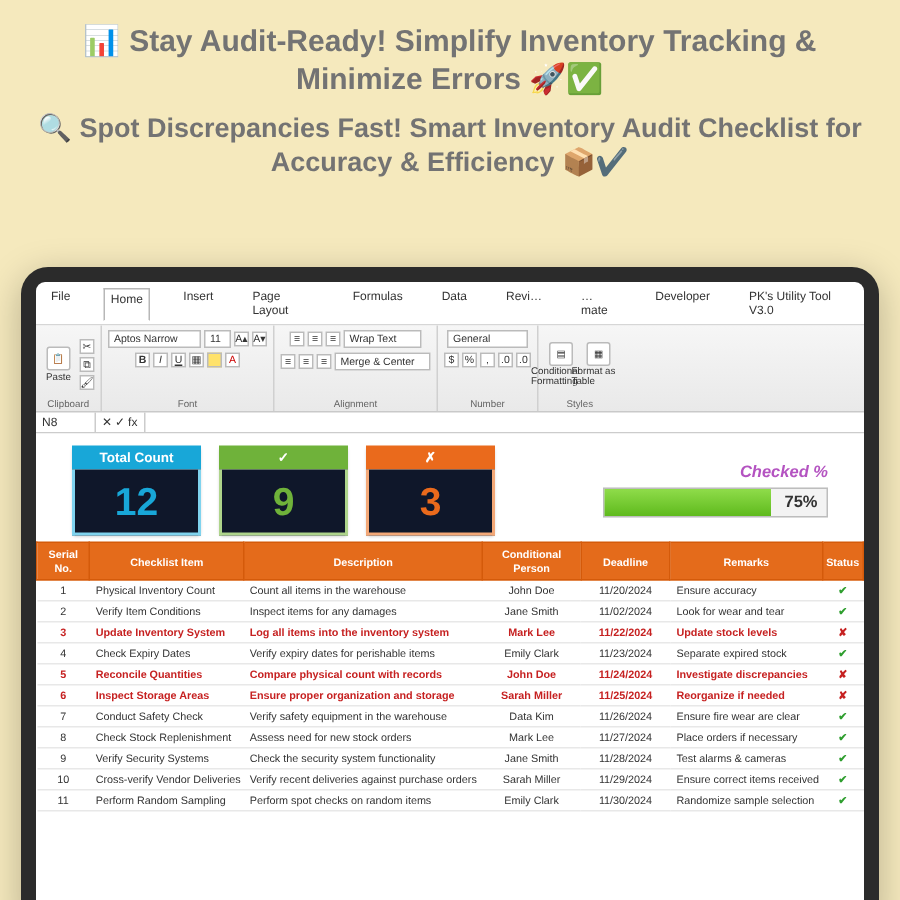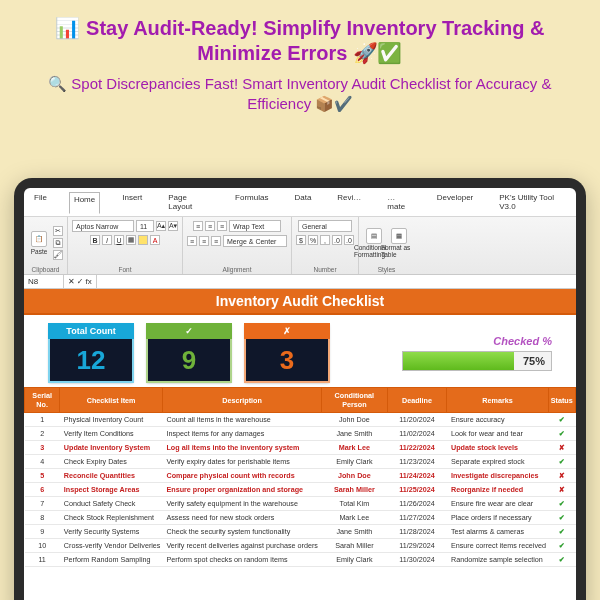--- a/index.html
+++ b/index.html
@@ -6,24 +6,24 @@
   body {
     width: 600px; height: 600px;
     background: #f5e9bd;
     font-family: -apple-system, "Segoe UI", Arial, sans-serif;
     overflow: hidden;
     position: relative;
   }
   .hero {
     text-align: center;
     padding: 16px 20px 8px;
-    color: #a21caf;
+    color: #737373;
   }
   .hero h1 { font-size: 20px; font-weight: 800; line-height: 1.25; }
-  .hero h2 { font-size: 15px; font-weight: 400; margin-top: 8px; line-height: 1.3; }
+  .hero h2 { font-size: 18px; font-weight: 700; margin-top: 8px; line-height: 1.3; }
 
   
   .laptop {
     position: absolute;
     left: 14px; right: 14px; bottom: -16px;
     height: 438px;
     background: #2b2b2b;
     border-radius: 18px 18px 0 0;
     padding: 10px 10px 0 10px;
     box-shadow: 0 6px 24px rgba(0,0,0,.25);
@@ -248,21 +248,20 @@
       <div class="namebox">N8</div>
       <div class="fxbtns">
         <span>✕</span>
         <span>✓</span>
         <span>fx</span>
       </div>
       <div class="fxinput"></div>
     </div>
 
     <div class="sheet">
-      <div class="titlebar">Inventory Audit Checklist</div>
 
       <div class="cards">
         <div class="card c-blue">
           <div class="head">Total Count</div>
           <div class="val">12</div>
         </div>
         <div class="card c-green">
           <div class="head">✓</div>
           <div class="val">9</div>
         </div>
@@ -352,21 +351,21 @@
               <td class="l">Ensure proper organization and storage</td>
               <td>Sarah Miller</td>
               <td>11/25/2024</td>
               <td class="l">Reorganize if needed</td>
               <td><span class="cross">✘</span></td>
             </tr>
             <tr>
               <td>7</td>
               <td class="l">Conduct Safety Check</td>
               <td class="l">Verify safety equipment in the warehouse</td>
-              <td>Total Kim</td>
+              <td>Data Kim</td>
               <td>11/26/2024</td>
               <td class="l">Ensure fire wear are clear</td>
               <td><span class="tick">✔</span></td>
             </tr>
             <tr>
               <td>8</td>
               <td class="l">Check Stock Replenishment</td>
               <td class="l">Assess need for new stock orders</td>
               <td>Mark Lee</td>
               <td>11/27/2024</td>

